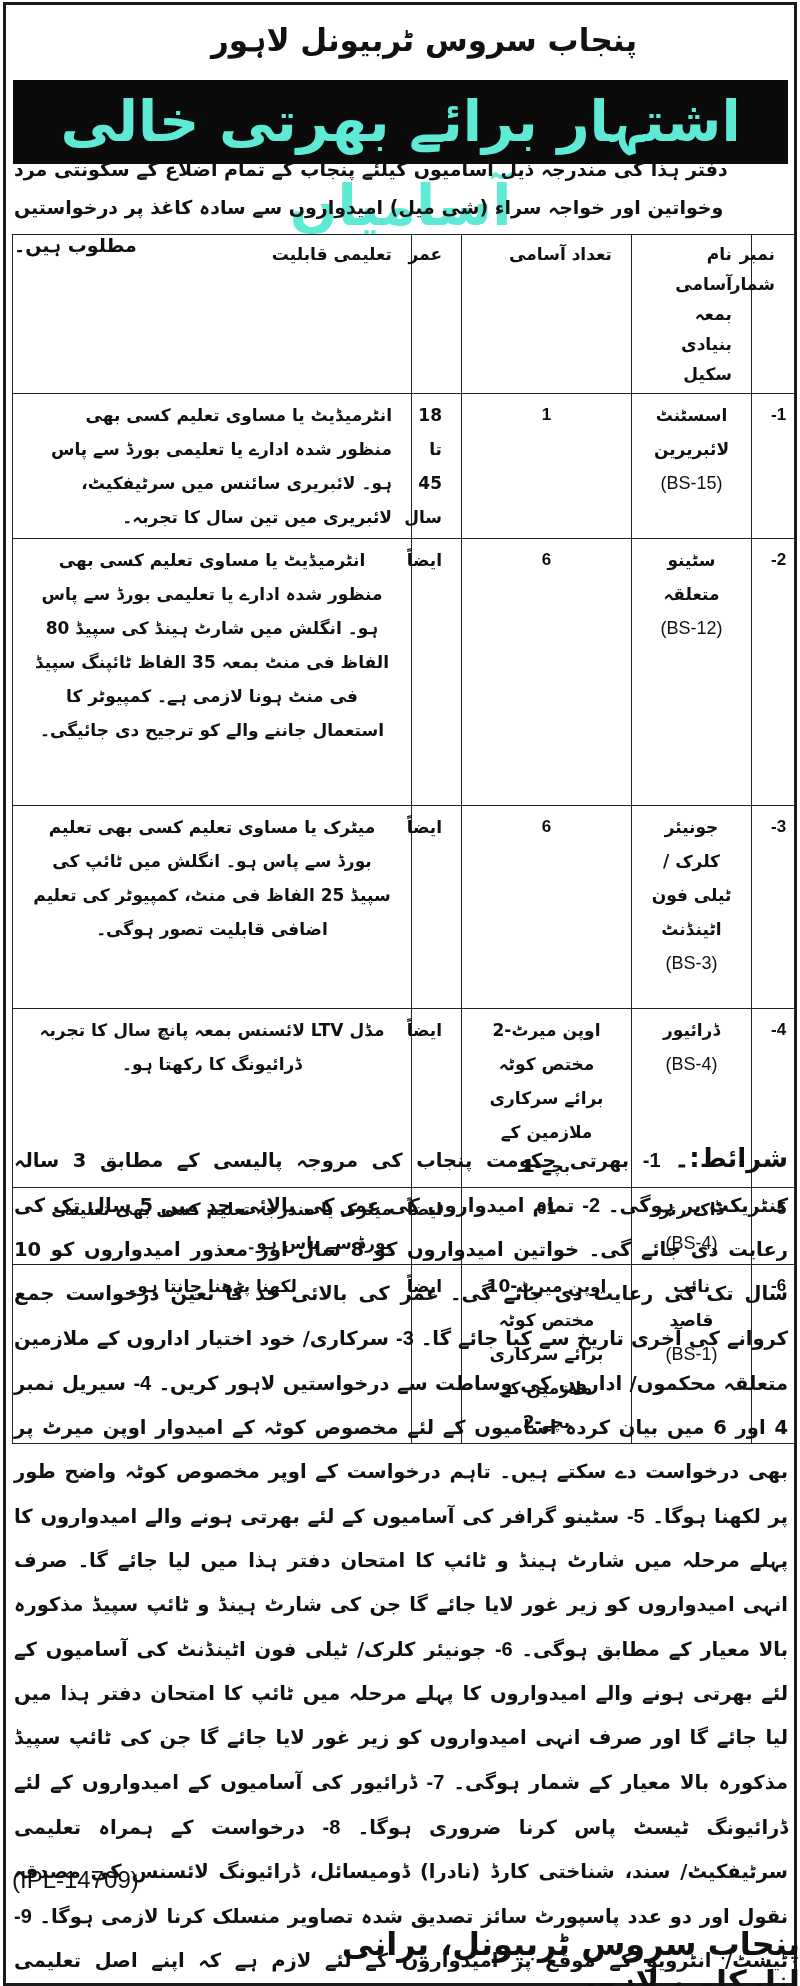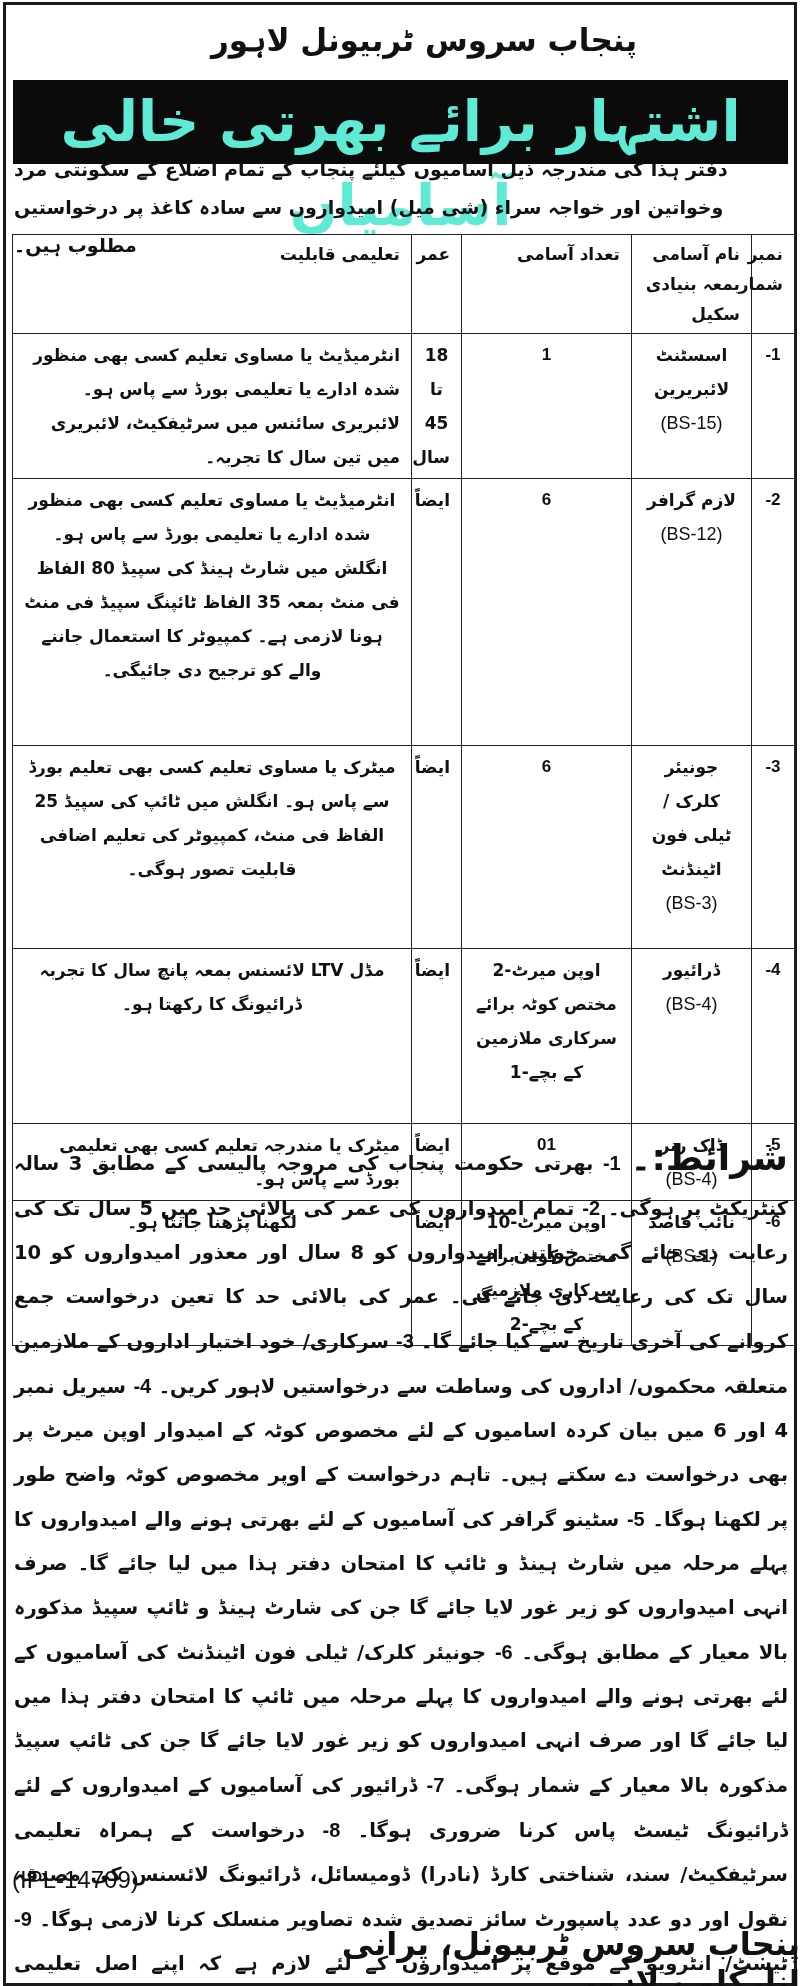--- a/index.html
+++ b/index.html
@@ -9,29 +9,29 @@
            border: 3px solid #1a1a1a; box-sizing: content-box; }
   .header-top { position: absolute; left: 0; top: 22px; width: 800px; text-align: center;
                 font-family: "DejaVu Sans", sans-serif; font-weight: bold; font-size: 31px; direction: rtl; margin-left: 24px; }
   .banner { position: absolute; left: 13px; top: 60px; width: 775px; height: 84px; background: #0b0b0b;
             color: #5eead4; text-align: center; font-weight: bold; font-size: 56px; line-height: 84px; direction: rtl;
             font-family: "DejaVu Sans", sans-serif; letter-spacing: 1px; margin-top: 20px; }
   .intro { position: absolute; left: 14px; top: 150px; width: 770px; direction: rtl; text-align: left;
            font-size: 19px; line-height: 38px; font-weight: bold; }
   table.posts { position: absolute; left: 12px; top: 234px; width: 783px; border-collapse: collapse;
                 direction: rtl; table-layout: fixed; }
-  table.posts td, table.posts th { border: 1.5px solid #222; vertical-align: top; padding: 4px 11px;
+  table.posts td, table.posts th { border: 1.5px solid #222; vertical-align: top; padding: 4px 19px;
                                    font-size: 17px; line-height: 34px; font-weight: bold; }
   table.posts th { text-align: right; line-height: 30px; }
   .c-no { width: 43px; } .c-name { width: 120px; } .c-count { width: 170px; } .c-age { width: 50px; }
   .center { text-align: center; }
   .ltr-num { direction: ltr; unicode-bidi: embed; font-family: "Liberation Sans", sans-serif; font-weight: normal; font-size: 18px; }
   .conditions { position: absolute; left: 14px; top: 1136px; width: 774px; direction: rtl; text-align: justify;
                 font-size: 19.5px; line-height: 44px; font-weight: bold; }
-  .cond-head { font-size: 36px; font-weight: 900; }
+  .cond-head { font-size: 26px; font-weight: 900; }
   .cond-num { font-family: "Liberation Sans", sans-serif; font-weight: bold; font-size: 20px; }
   .footer-sign { position: absolute; left: 220px; top: 1925px; font-size: 32px; font-weight: 900; direction: rtl; }
   .ref { position: absolute; left: 12px; top: 1866px; font-family: "Liberation Sans", sans-serif; font-size: 24px; }
 </style>
 </head>
 <body>
 
 <div class="frame"></div>
 
 <div class="header-top">پنجاب سروس ٹربیونل لاہور</div>
@@ -64,21 +64,21 @@
           <div>اسسٹنٹ لائبریرین</div>
           <div class="ltr-num">(BS-15)</div>
         </td>
       <td class="center ltr-num">1</td>
       <td class="center">18 تا 45 سال</td>
       <td>انٹرمیڈیٹ یا مساوی تعلیم کسی بھی منظور شدہ ادارے یا تعلیمی بورڈ سے پاس ہو۔ لائبریری سائنس میں سرٹیفکیٹ، لائبریری میں تین سال کا تجربہ۔</td>
     </tr>
     <tr style="height:267px">
       <td class="ltr-num center">-2</td>
       <td class="center">
-          <div>لازم گرافر</div>
+          <div>سٹینو متعلقہ</div>
           <div class="ltr-num">(BS-12)</div>
         </td>
       <td class="center ltr-num">6</td>
       <td class="center">ایضاً</td>
       <td class="center">انٹرمیڈیٹ یا مساوی تعلیم کسی بھی منظور شدہ ادارے یا تعلیمی بورڈ سے پاس ہو۔ انگلش میں شارٹ ہینڈ کی سپیڈ 80 الفاظ فی منٹ بمعہ 35 الفاظ ٹائپنگ سپیڈ فی منٹ ہونا لازمی ہے۔ کمپیوٹر کا استعمال جاننے والے کو ترجیح دی جائیگی۔</td>
     </tr>
     <tr style="height:203px">
       <td class="ltr-num center">-3</td>
       <td class="center">
           <div>جونیئر کلرک / ٹیلی فون اٹینڈنٹ</div>

